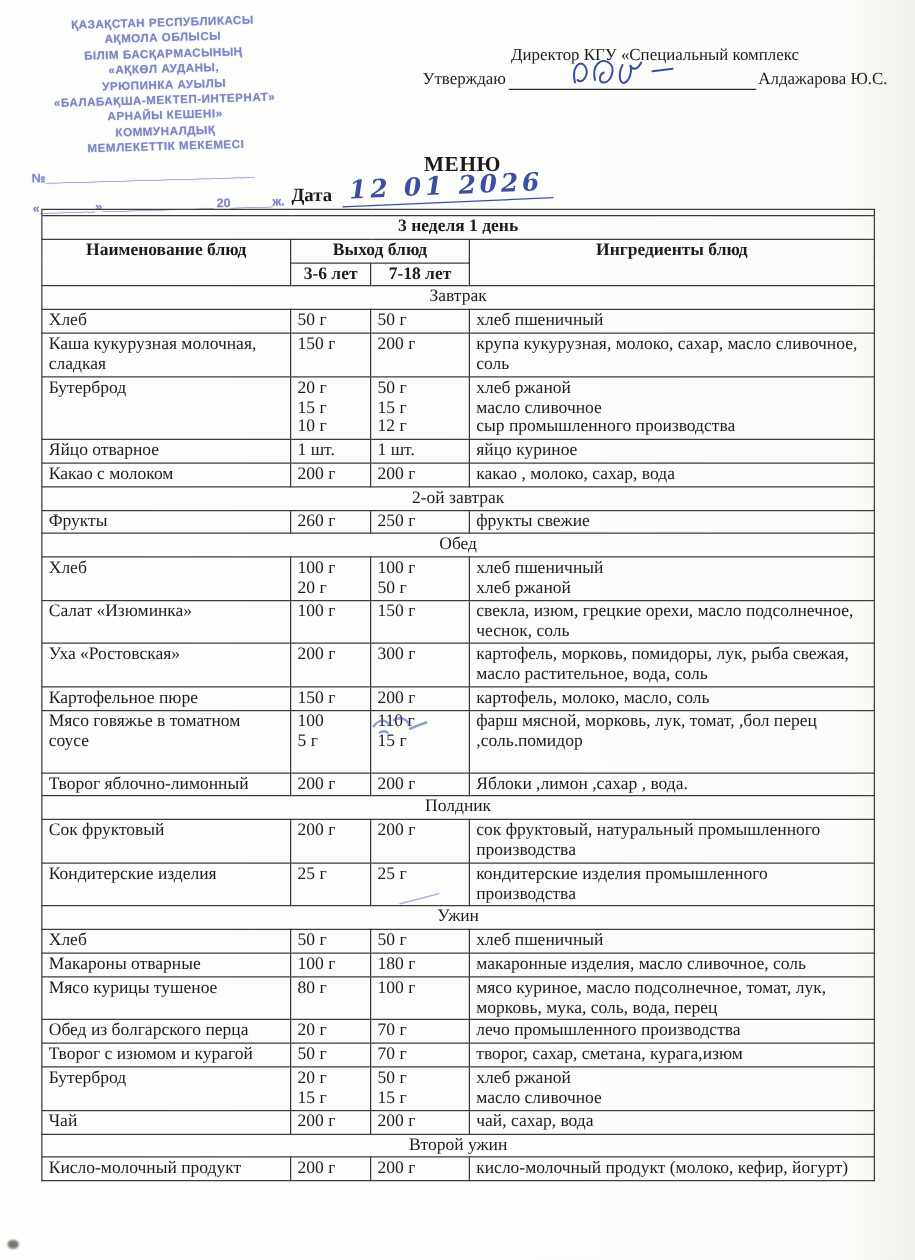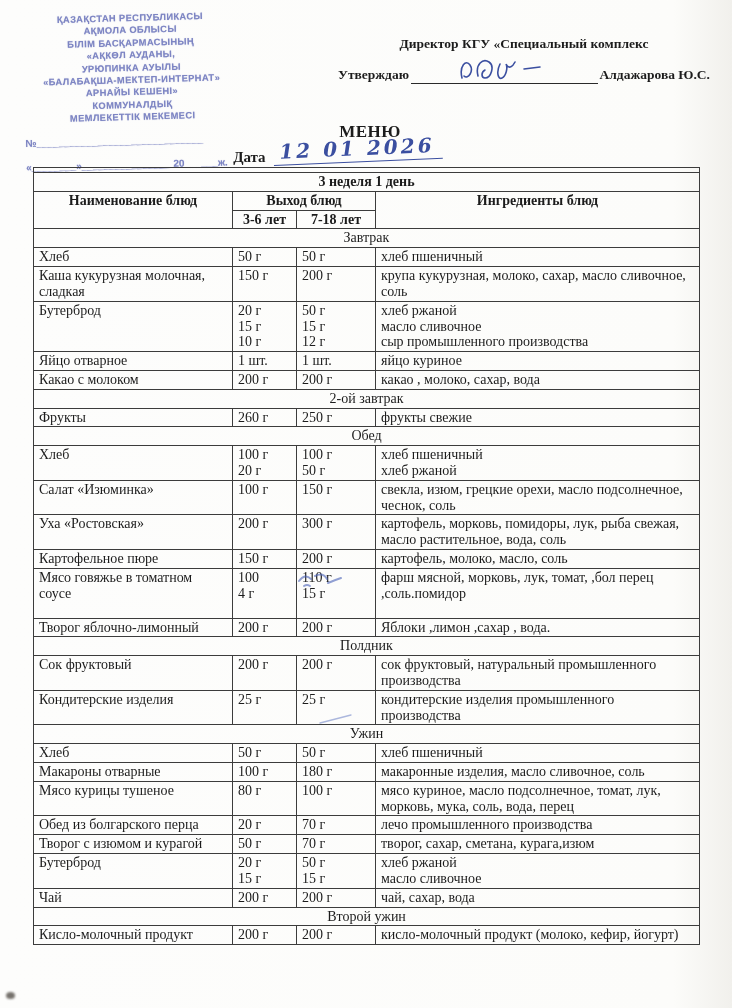--- a/index.html
+++ b/index.html
@@ -17,24 +17,24 @@
     color:var(--stamp,#7d85c3); text-align:center;
     font-weight:bold; font-size:9.3px; line-height:12.4px; letter-spacing:.4px;
     text-shadow:0 0 1px rgba(125,133,195,.55);
   }
   .stamp-line { display:block; }
   .stamp-number { display:block; text-align:left; margin-top:11px; font-size:10px; letter-spacing:0; }
   .stamp-date { display:block; text-align:left; margin-top:12px; font-size:10px; letter-spacing:0; }
   
   .approval {
     position:absolute; right:22px; top:36px; width:372px;
-    font-weight:bold; font-size:13.5px; line-height:16.6px; text-align:center;
+    font-weight:normal; font-size:13.5px; line-height:16.6px; text-align:center;
   }
   .approval .r3 { text-align:right; padding-right:4px; }
-  .approve-row { display:flex; align-items:flex-end; margin-top:13px; }
+  .approve-row { display:flex; align-items:flex-end; margin-top:1px; }
   .approve-label { white-space:nowrap; }
   .sig-line { flex:1; border-bottom:1.3px solid #2a2a2a; position:relative; height:18px; margin:0 2px; }
   .sig-scribble { position:absolute; left:24%; bottom:-3px; }
   .approver { white-space:nowrap; }
   
   .title { position:absolute; top:122px; left:4px; width:100%; text-align:center;
            font-weight:bold; font-size:17px; letter-spacing:.5px; }
   .date-row { position:absolute; top:140px; left:0; width:100%;
               display:flex; justify-content:center; align-items:flex-end;
               font-weight:bold; font-size:15px; transform:translateX(-28px); }
@@ -198,21 +198,21 @@
         </tr>
         <tr>
           <td class="dish">Картофельное пюре</td>
           <td class="p">150 г</td>
           <td class="p">200 г</td>
           <td class="ingr">картофель, молоко, масло, соль</td>
         </tr>
         <tr class="tall">
           <td class="dish">Мясо говяжье в томатном соусе</td>
           <td class="p">100
-4 г</td>
+5 г</td>
           <td class="p">110 г
 15 г</td>
           <td class="ingr">фарш мясной, морковь, лук, томат, ,бол перец ,соль.помидор</td>
         </tr>
         <tr>
           <td class="dish">Творог яблочно-лимонный</td>
           <td class="p">200 г</td>
           <td class="p">200 г</td>
           <td class="ingr">Яблоки ,лимон ,сахар , вода.</td>
         </tr>

